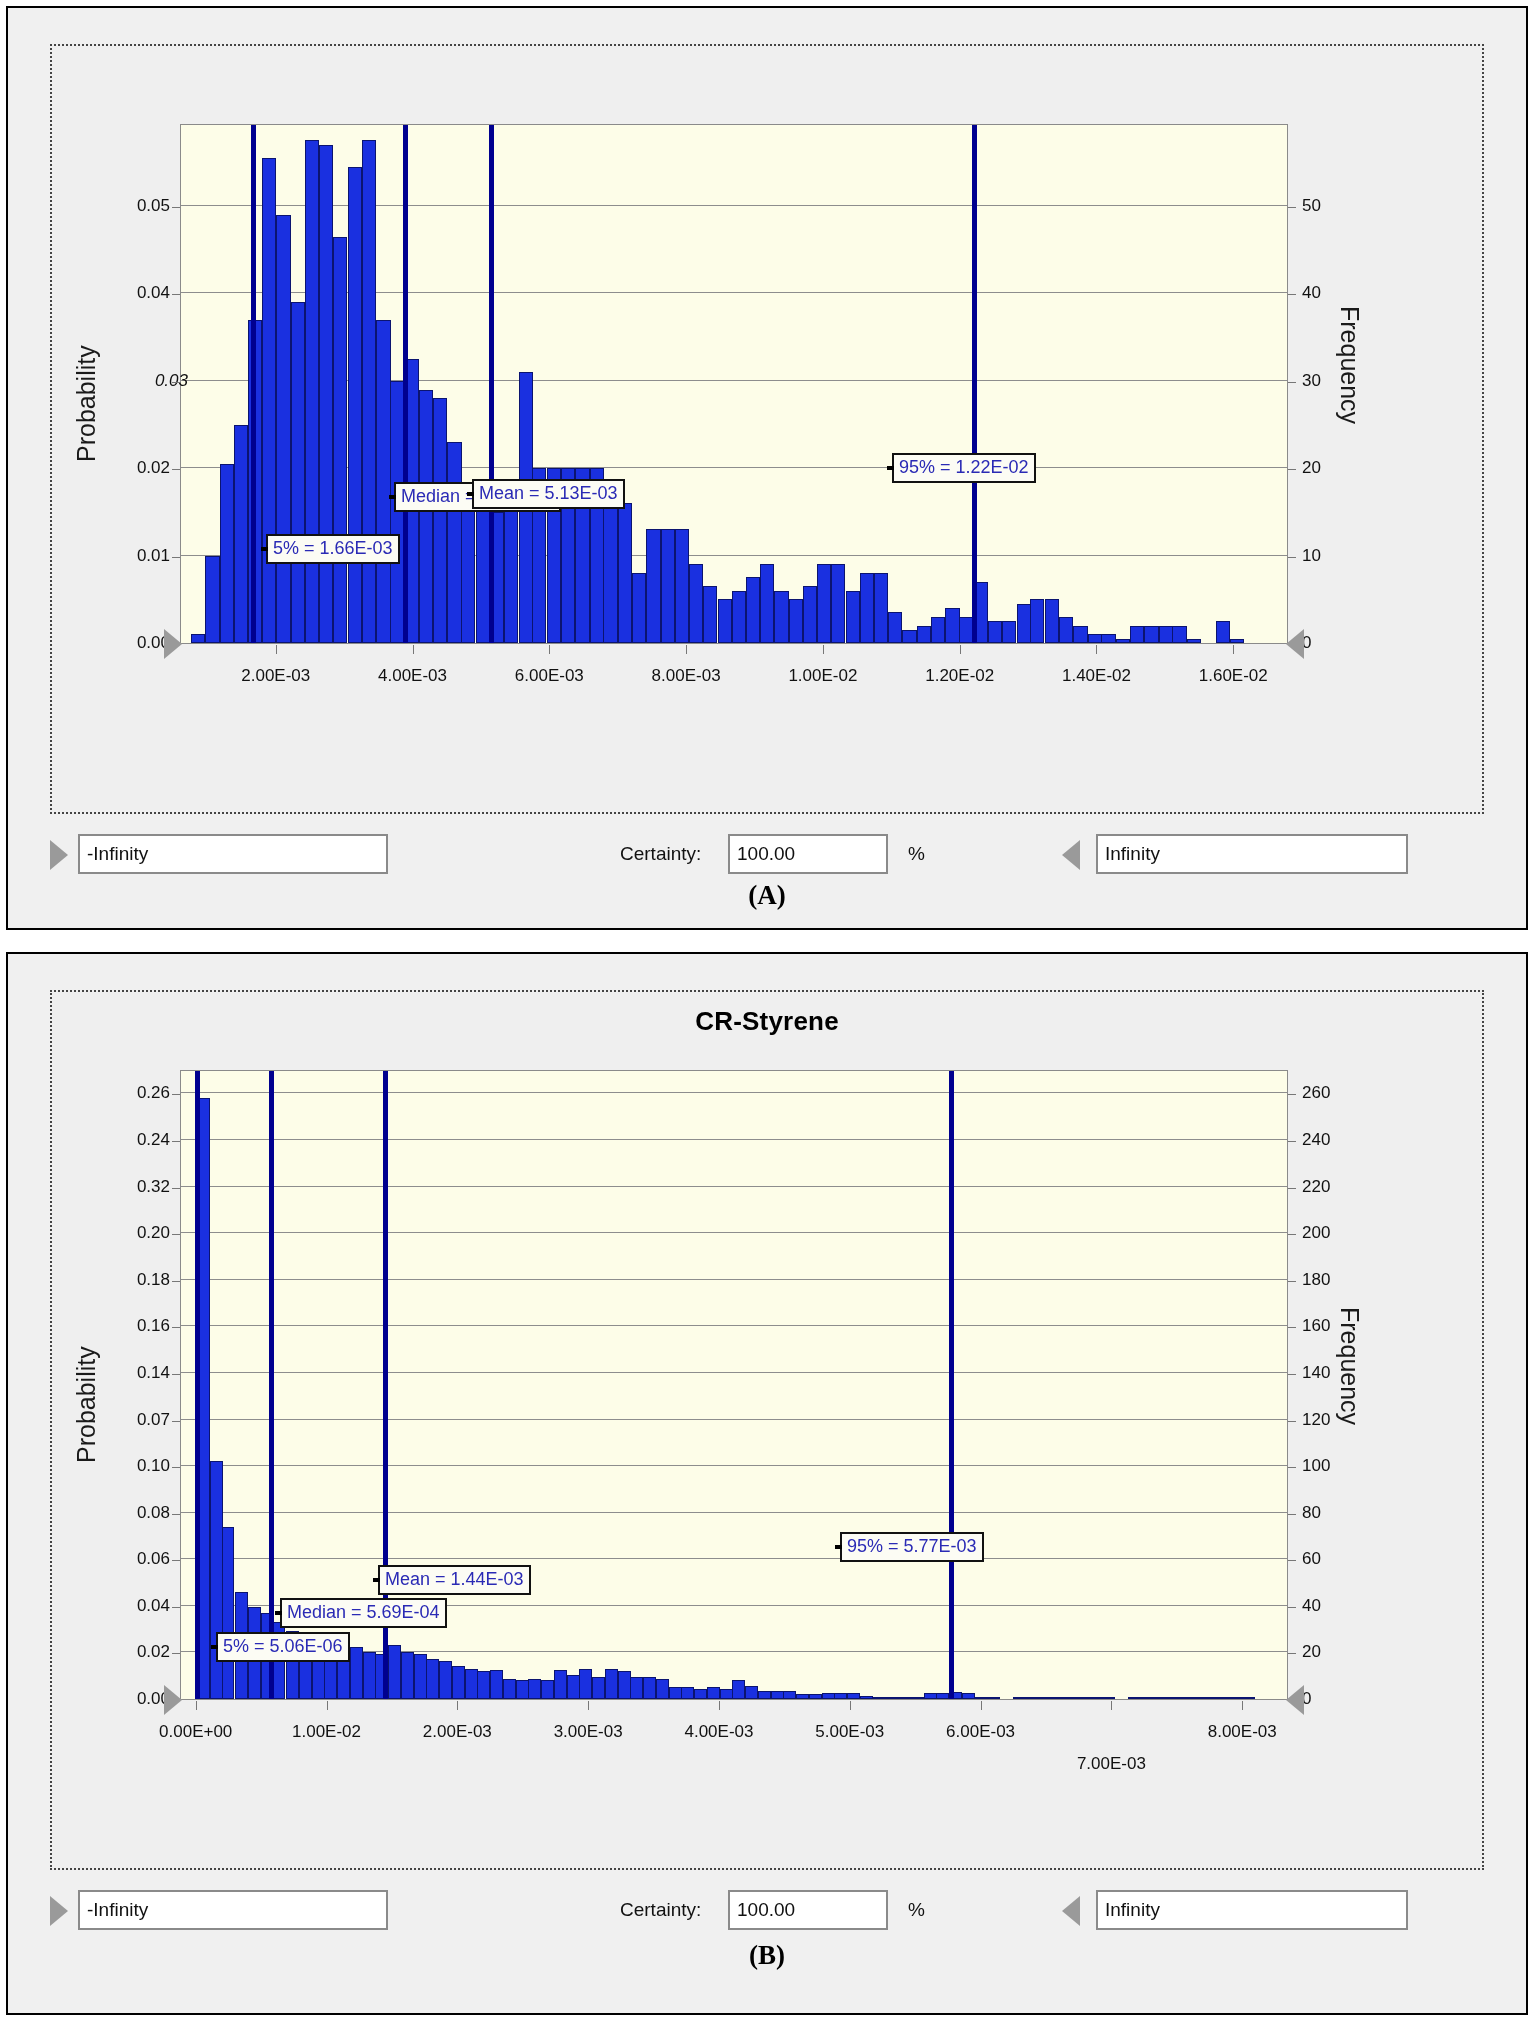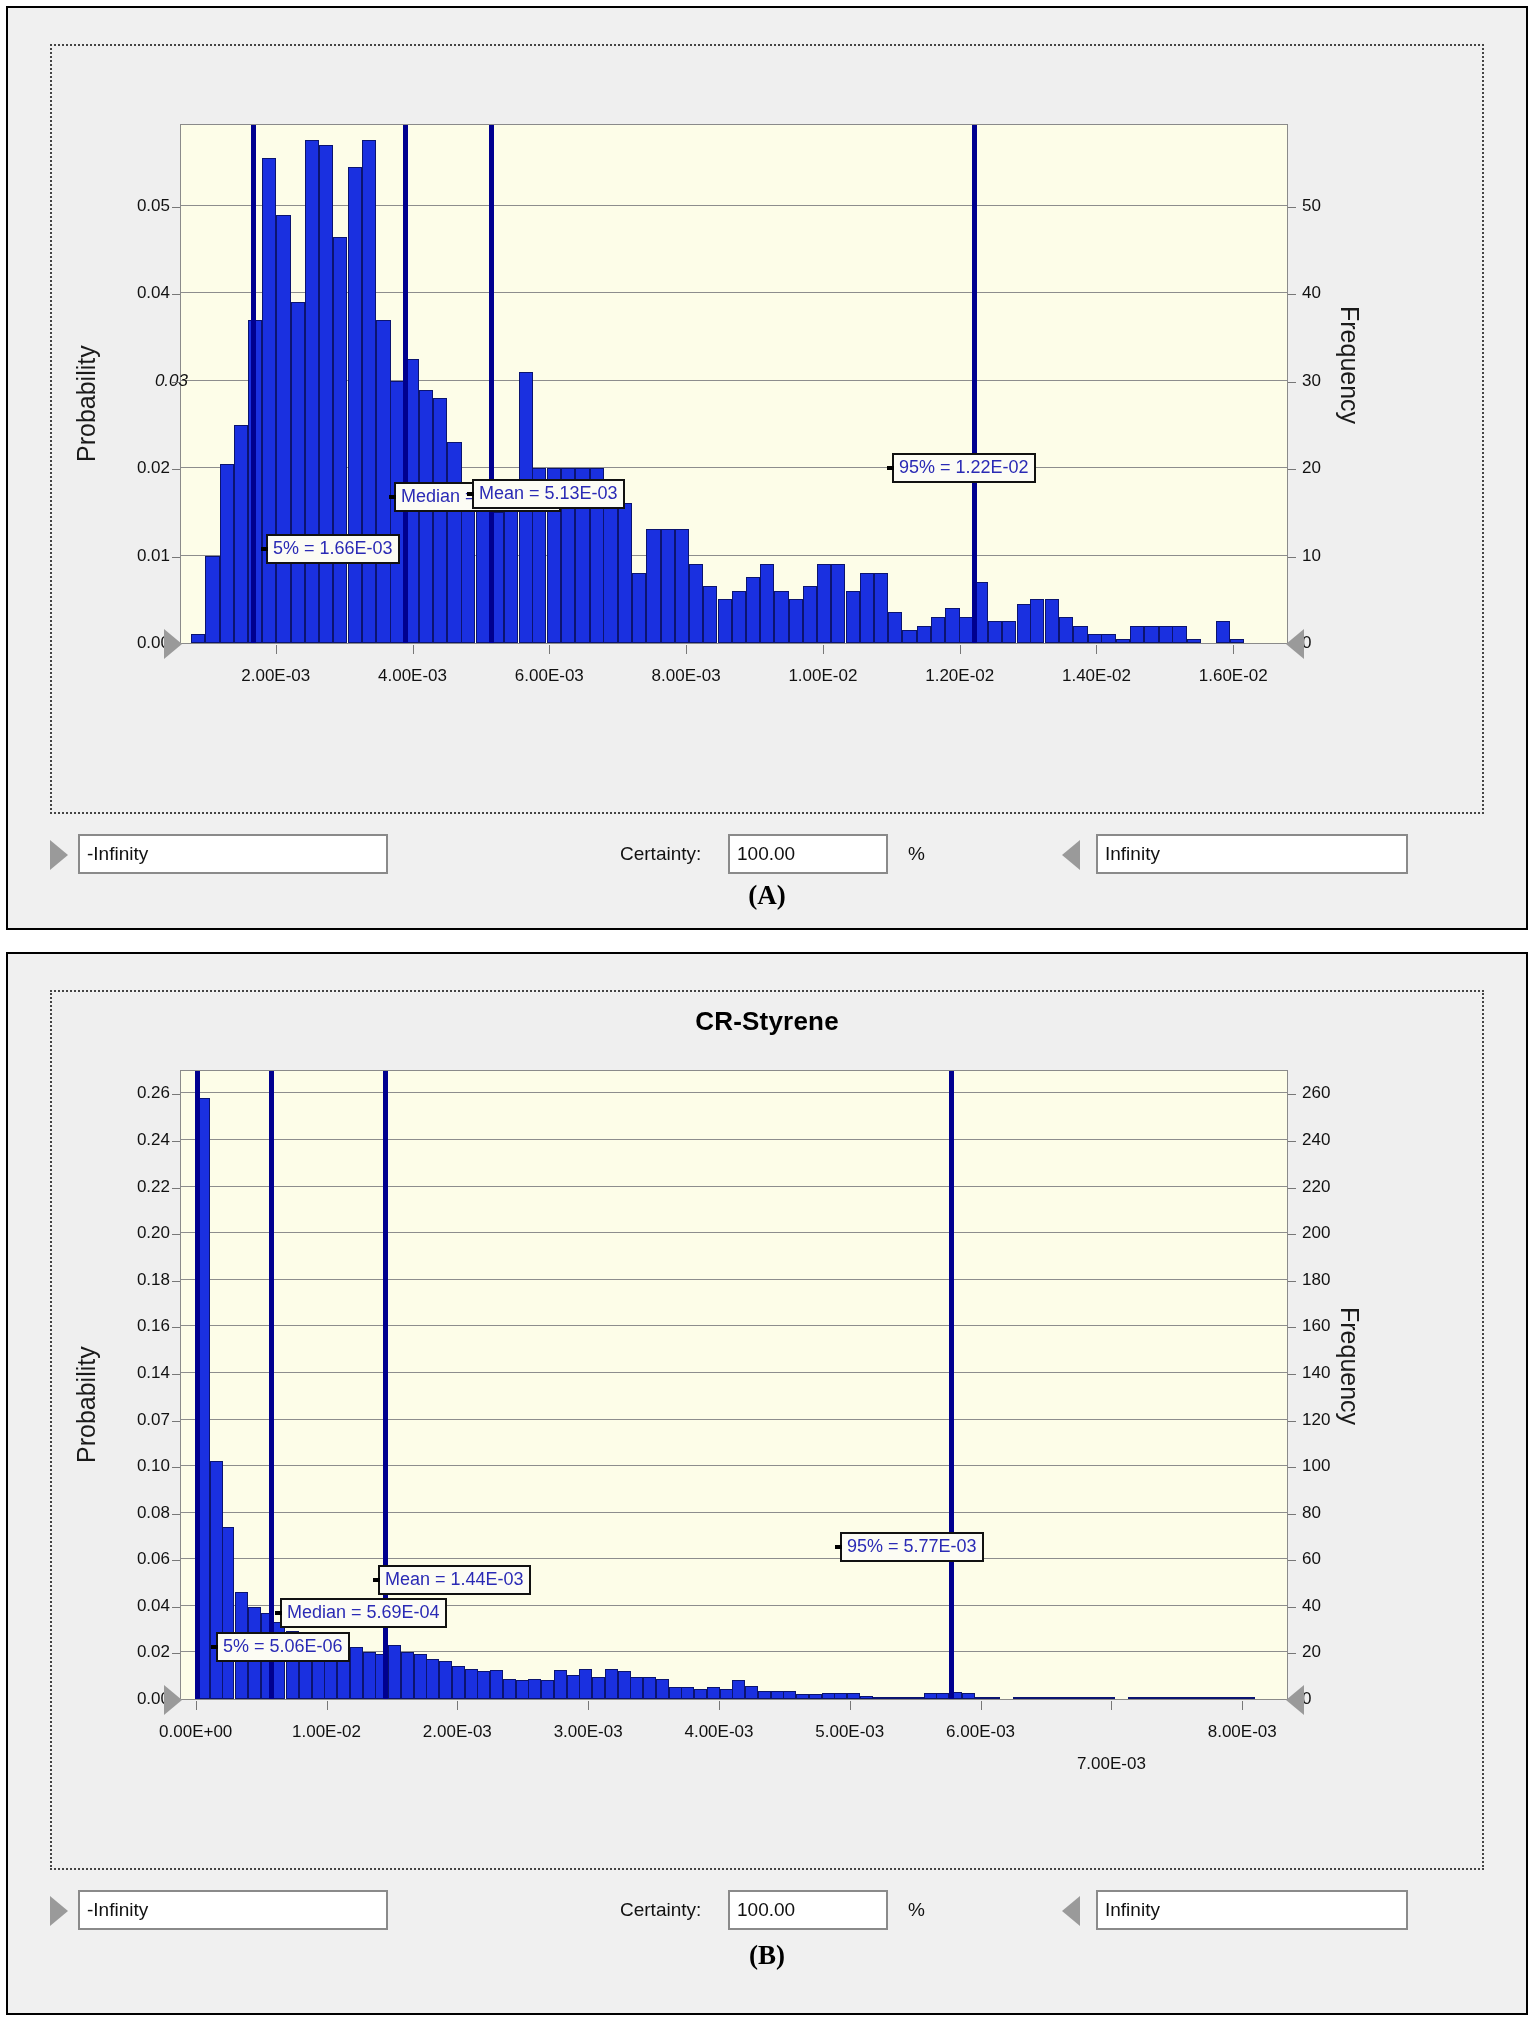--- a/index.html
+++ b/index.html
@@ -317,21 +317,21 @@
           <div class="tickL" style="left: 42px; width: 76px; top: 417.518px;">0.07</div>
           <div class="tickmarkL" style="left: 120px; width: 8px; top: 428.518px;"></div>
           <div class="tickL" style="left: 42px; width: 76px; top: 370.937px;">0.14</div>
           <div class="tickmarkL" style="left: 120px; width: 8px; top: 381.937px;"></div>
           <div class="tickL" style="left: 42px; width: 76px; top: 324.357px;">0.16</div>
           <div class="tickmarkL" style="left: 120px; width: 8px; top: 335.357px;"></div>
           <div class="tickL" style="left: 42px; width: 76px; top: 277.776px;">0.18</div>
           <div class="tickmarkL" style="left: 120px; width: 8px; top: 288.776px;"></div>
           <div class="tickL" style="left: 42px; width: 76px; top: 231.196px;">0.20</div>
           <div class="tickmarkL" style="left: 120px; width: 8px; top: 242.196px;"></div>
-          <div class="tickL" style="left: 42px; width: 76px; top: 184.616px;">0.22</div>
+          <div class="tickL" style="left: 42px; width: 76px; top: 184.616px;">0.32</div>
           <div class="tickmarkL" style="left: 120px; width: 8px; top: 195.616px;"></div>
           <div class="tickL" style="left: 42px; width: 76px; top: 138.035px;">0.24</div>
           <div class="tickmarkL" style="left: 120px; width: 8px; top: 149.035px;"></div>
           <div class="tickL" style="left: 42px; width: 76px; top: 91.4547px;">0.26</div>
           <div class="tickmarkL" style="left: 120px; width: 8px; top: 102.455px;"></div>
           <div class="tickR" style="left: 1250px; top: 697px;">0</div>
           <div class="tickmarkL" style="left: 1236px; width: 8px; top: 708px;"></div>
           <div class="tickR" style="left: 1250px; top: 650.42px;">20</div>
           <div class="tickmarkL" style="left: 1236px; width: 8px; top: 661.42px;"></div>
           <div class="tickR" style="left: 1250px; top: 603.839px;">40</div>

